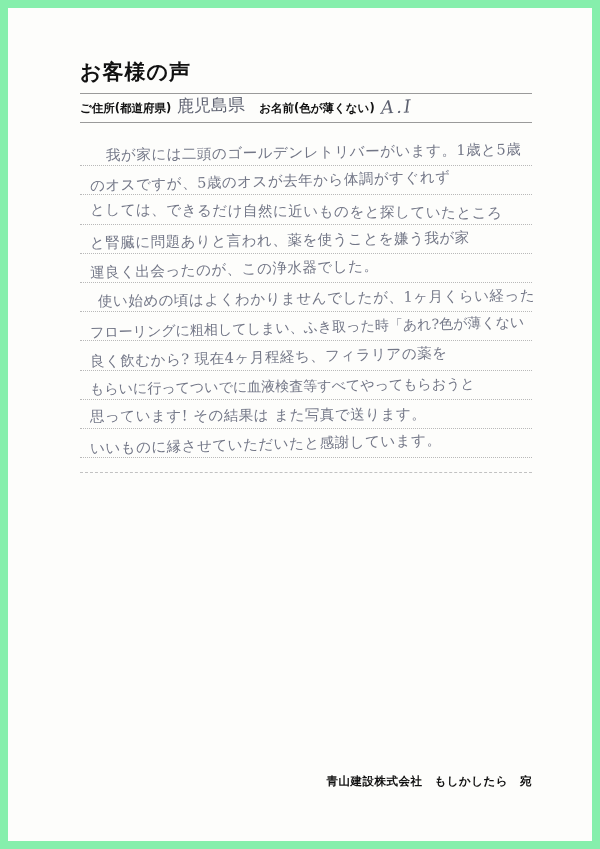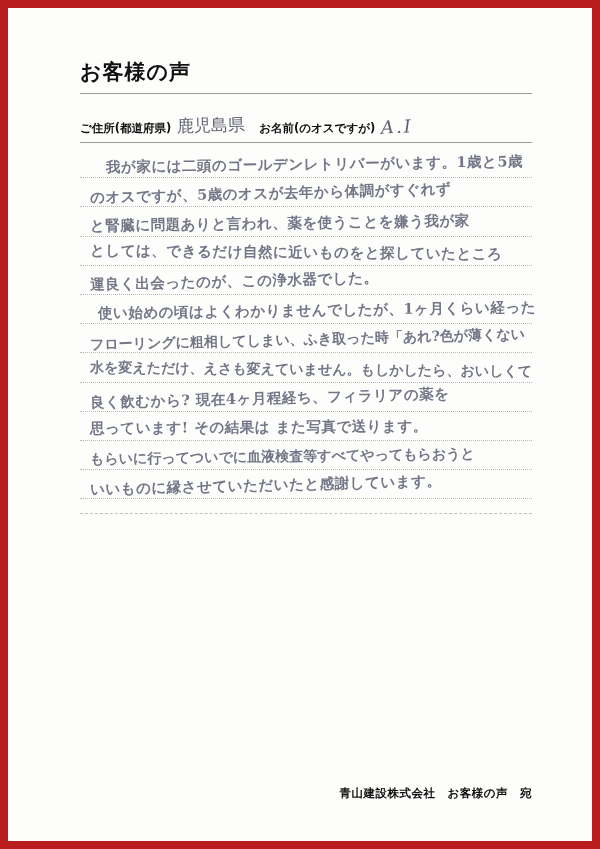--- a/index.html
+++ b/index.html
@@ -10,21 +10,21 @@
   body {
     width: 600px;
     height: 849px;
     font-family: "Liberation Sans", sans-serif;
     overflow: hidden;
   }
   .page {
     position: relative;
     width: 600px;
     height: 849px;
-    background: #b91c1c;
+    background: #86efac;
     box-sizing: border-box;
   }
   .sheet {
     position: absolute;
     left: 8px;
     top: 8px;
     width: 584px;
     height: 833px;
     background: #fdfdfb;
     box-sizing: border-box;
@@ -43,21 +43,20 @@
     color: #111;
     margin: 10px 0 0 0;
     font-family: "DejaVu Sans", "Liberation Sans", sans-serif;
   }
   .title-rule {
     margin-top: 7px;
     border-bottom: 1px solid #9a9a9a;
     width: 452px;
   }
   .fields {
-    margin-top: 20px;
     display: flex;
     align-items: flex-end;
     width: 452px;
     position: relative;
   }
   .field {
     display: flex;
     align-items: flex-end;
   }
   .field-label {
@@ -85,24 +84,23 @@
     letter-spacing: 2px;
   }
   .addr-field { margin-right: 8px; }
   .fields-rule {
     width: 452px;
     border-bottom: 1px solid #9a9a9a;
     margin-top: 4px;
   }
   .body-area {
     position: relative;
-    margin-top: 6px;
+    margin-top: 14px;
     width: 452px;
     height: 520px;
-    font-weight: bold;
   }
   .hand-line {
     position: relative;
     height: 28.2px;
     border-bottom: 1px dotted #b9b9b9;
   }
   .hand-text {
     position: absolute;
     left: 10px;
     bottom: 3px;
@@ -151,67 +149,64 @@
 
       <div class="title">お客様の声</div>
       <div class="title-rule"></div>
 
       <div class="fields">
         <div class="field addr-field">
           <span class="field-label">ご住所(都道府県)</span>
           <span class="field-value">鹿児島県</span>
         </div>
         <div class="field">
-          <span class="field-label">お名前(のオスですが)</span>
+          <span class="field-label">お名前(色が薄くない)</span>
           <span class="field-value init">A.I</span>
         </div>
       </div>
       <div class="fields-rule"></div>
 
       <div class="body-area">
 
         <div class="hand-line">
           <span class="hand-text ind1 tilt-a">我が家には二頭のゴールデンレトリバーがいます。1歳と5歳</span>
         </div>
         <div class="hand-line">
           <span class="hand-text tilt-b">のオスですが、5歳のオスが去年から体調がすぐれず</span>
         </div>
         <div class="hand-line">
+          <span class="hand-text tilt-c">としては、できるだけ自然に近いものをと探していたところ</span>
+        </div>
+        <div class="hand-line">
           <span class="hand-text tilt-a">と腎臓に問題ありと言われ、薬を使うことを嫌う我が家</span>
         </div>
         <div class="hand-line">
-          <span class="hand-text tilt-c">としては、できるだけ自然に近いものをと探していたところ</span>
-        </div>
-        <div class="hand-line">
           <span class="hand-text tilt-b">運良く出会ったのが、この浄水器でした。</span>
         </div>
         <div class="hand-line">
           <span class="hand-text ind2 tilt-a">使い始めの頃はよくわかりませんでしたが、1ヶ月くらい経った</span>
         </div>
         <div class="hand-line">
           <span class="hand-text sq tilt-b">フローリングに粗相してしまい、ふき取った時「あれ?色が薄くない</span>
         </div>
         <div class="hand-line">
-          <span class="hand-text sq tilt-c">水を変えただけ、えさも変えていません。もしかしたら、おいしくて</span>
-        </div>
-        <div class="hand-line">
           <span class="hand-text tilt-b">良く飲むから? 現在4ヶ月程経ち、フィラリアの薬を</span>
         </div>
         <div class="hand-line">
+          <span class="hand-text sq tilt-a">もらいに行ってついでに血液検査等すべてやってもらおうと</span>
+        </div>
+        <div class="hand-line">
           <span class="hand-text tilt-d">思っています! その結果は また写真で送ります。</span>
-        </div>
-        <div class="hand-line">
-          <span class="hand-text sq tilt-a">もらいに行ってついでに血液検査等すべてやってもらおうと</span>
         </div>
         <div class="hand-line">
           <span class="hand-text tilt-b">いいものに縁させていただいたと感謝しています。</span>
         </div>
 
         <div class="closing-rule"></div>
       </div>
 
       <div class="sig-wrap">
-        <div class="signature">青山建設株式会社　お客様の声　宛</div>
+        <div class="signature">青山建設株式会社　もしかしたら　宛</div>
       </div>
 
     </div>
   </div>
 </div>
 
 </body></html>

